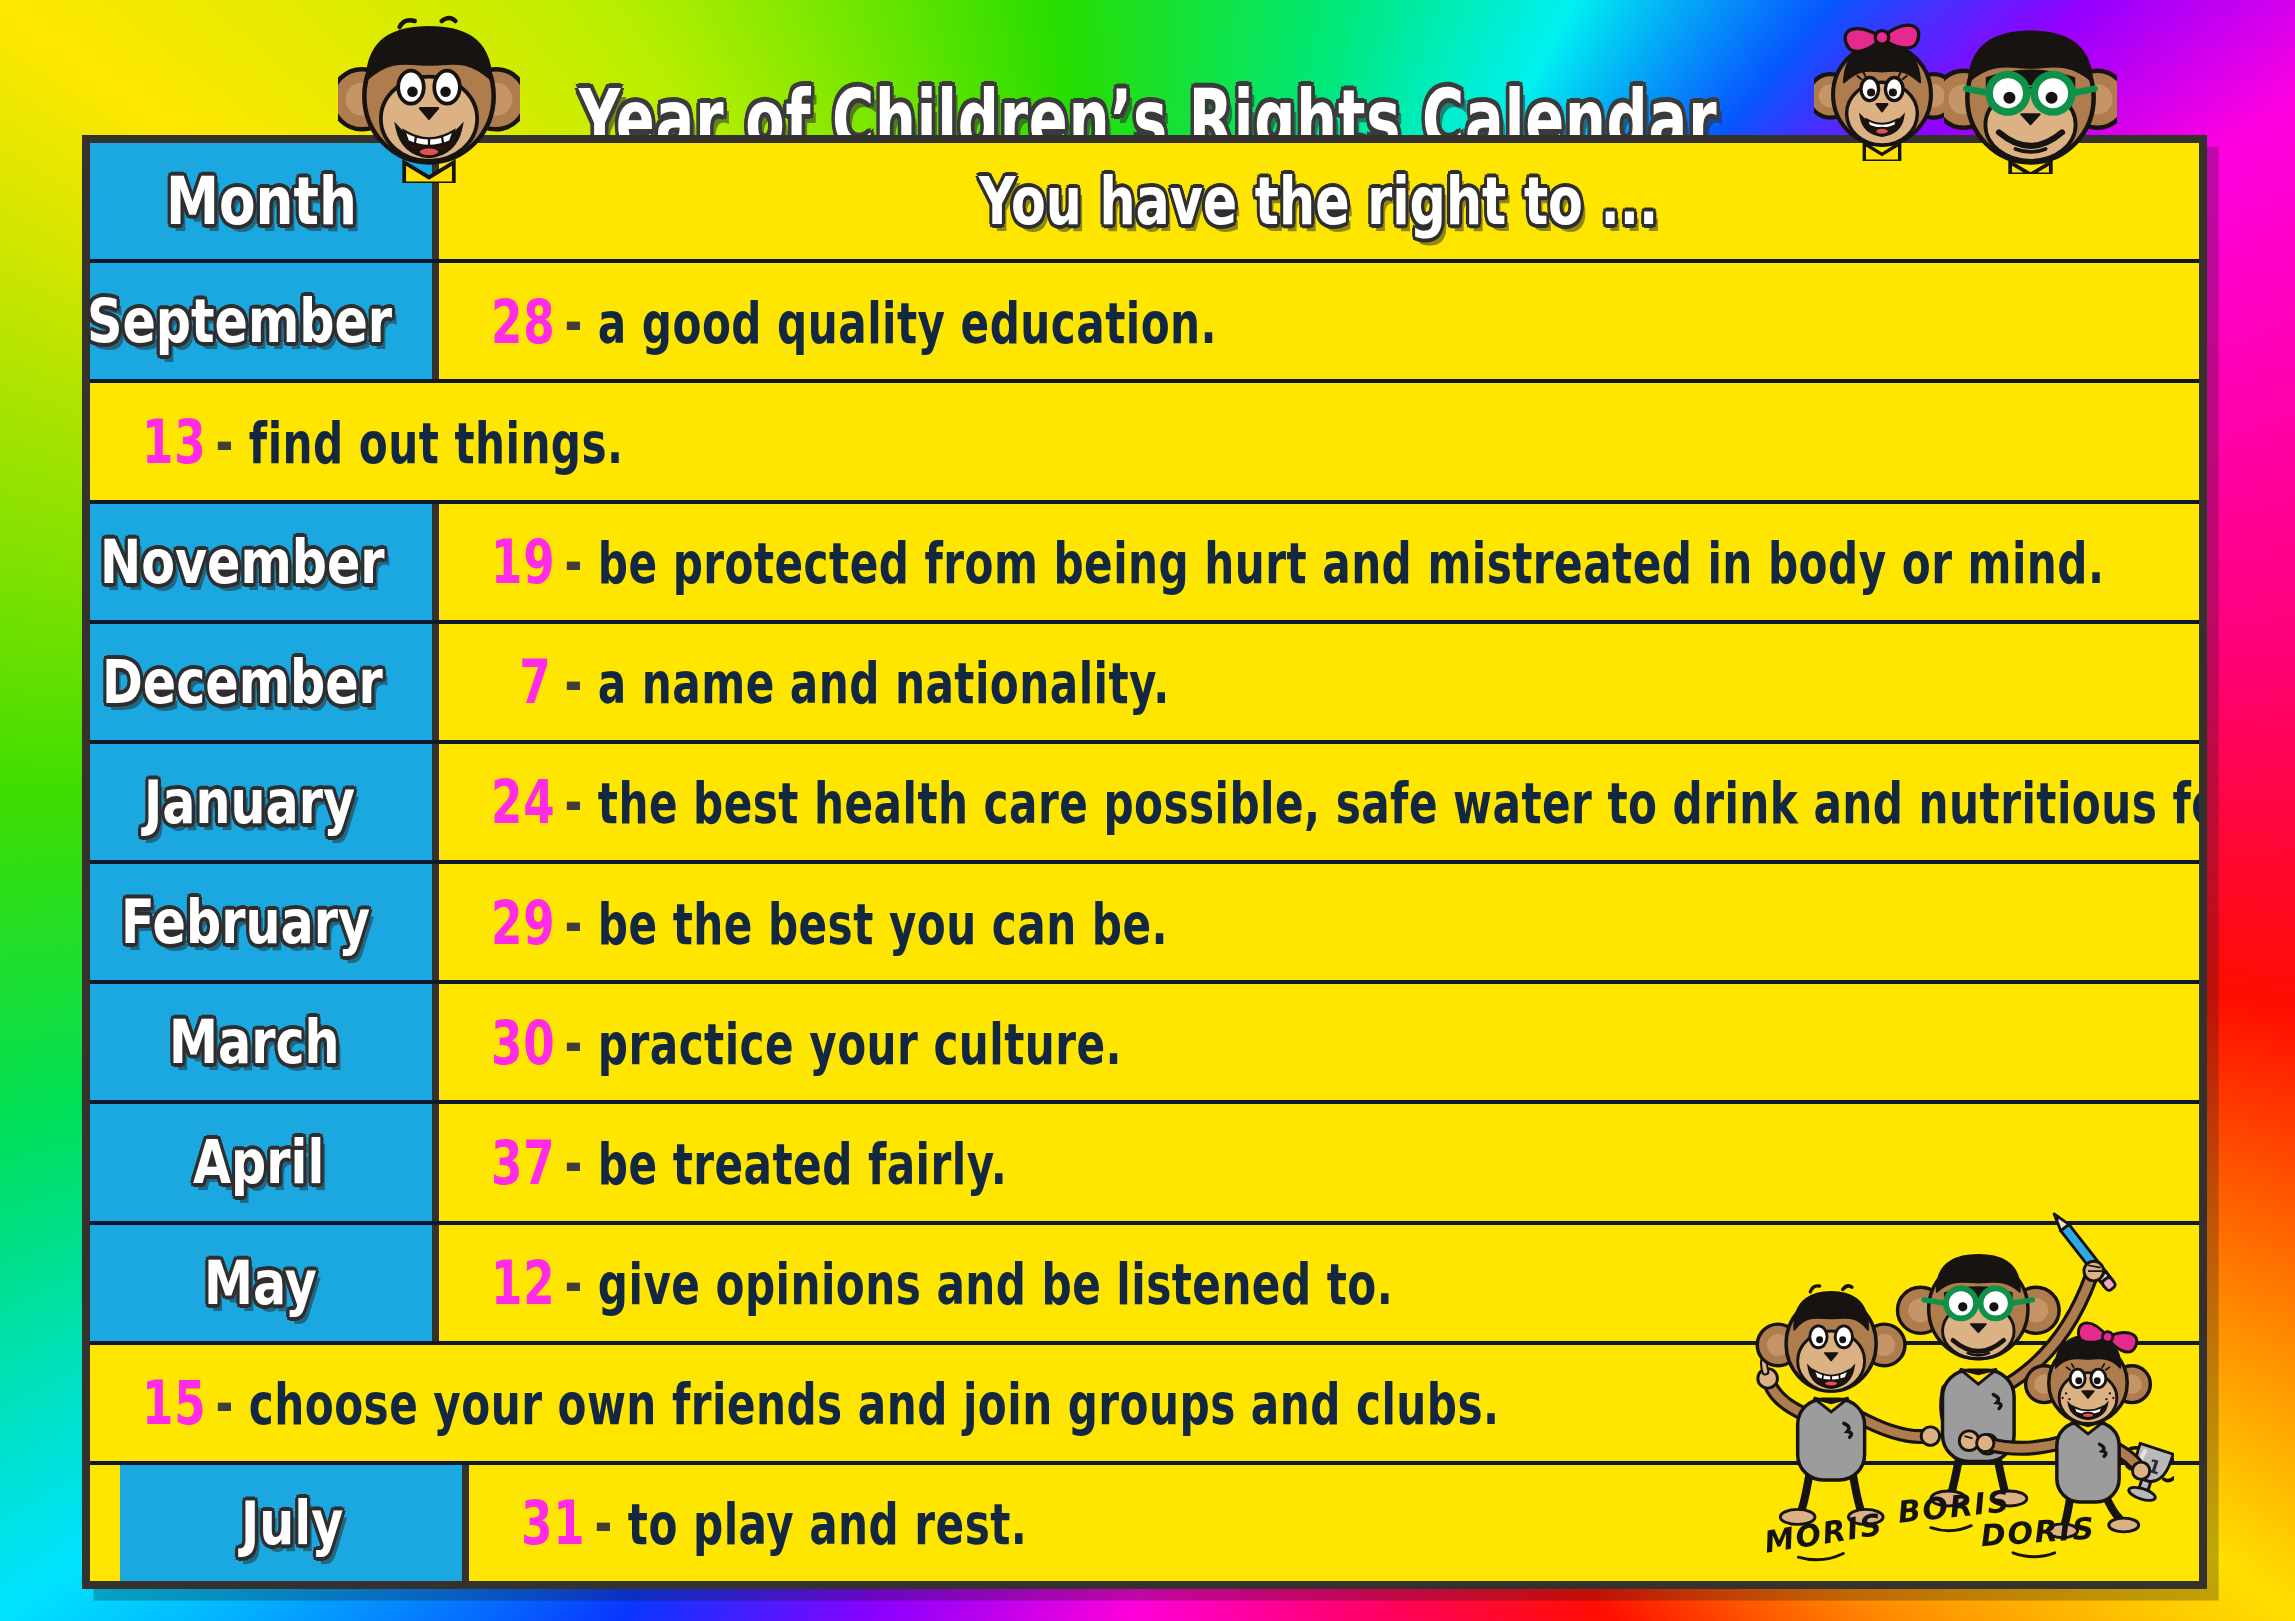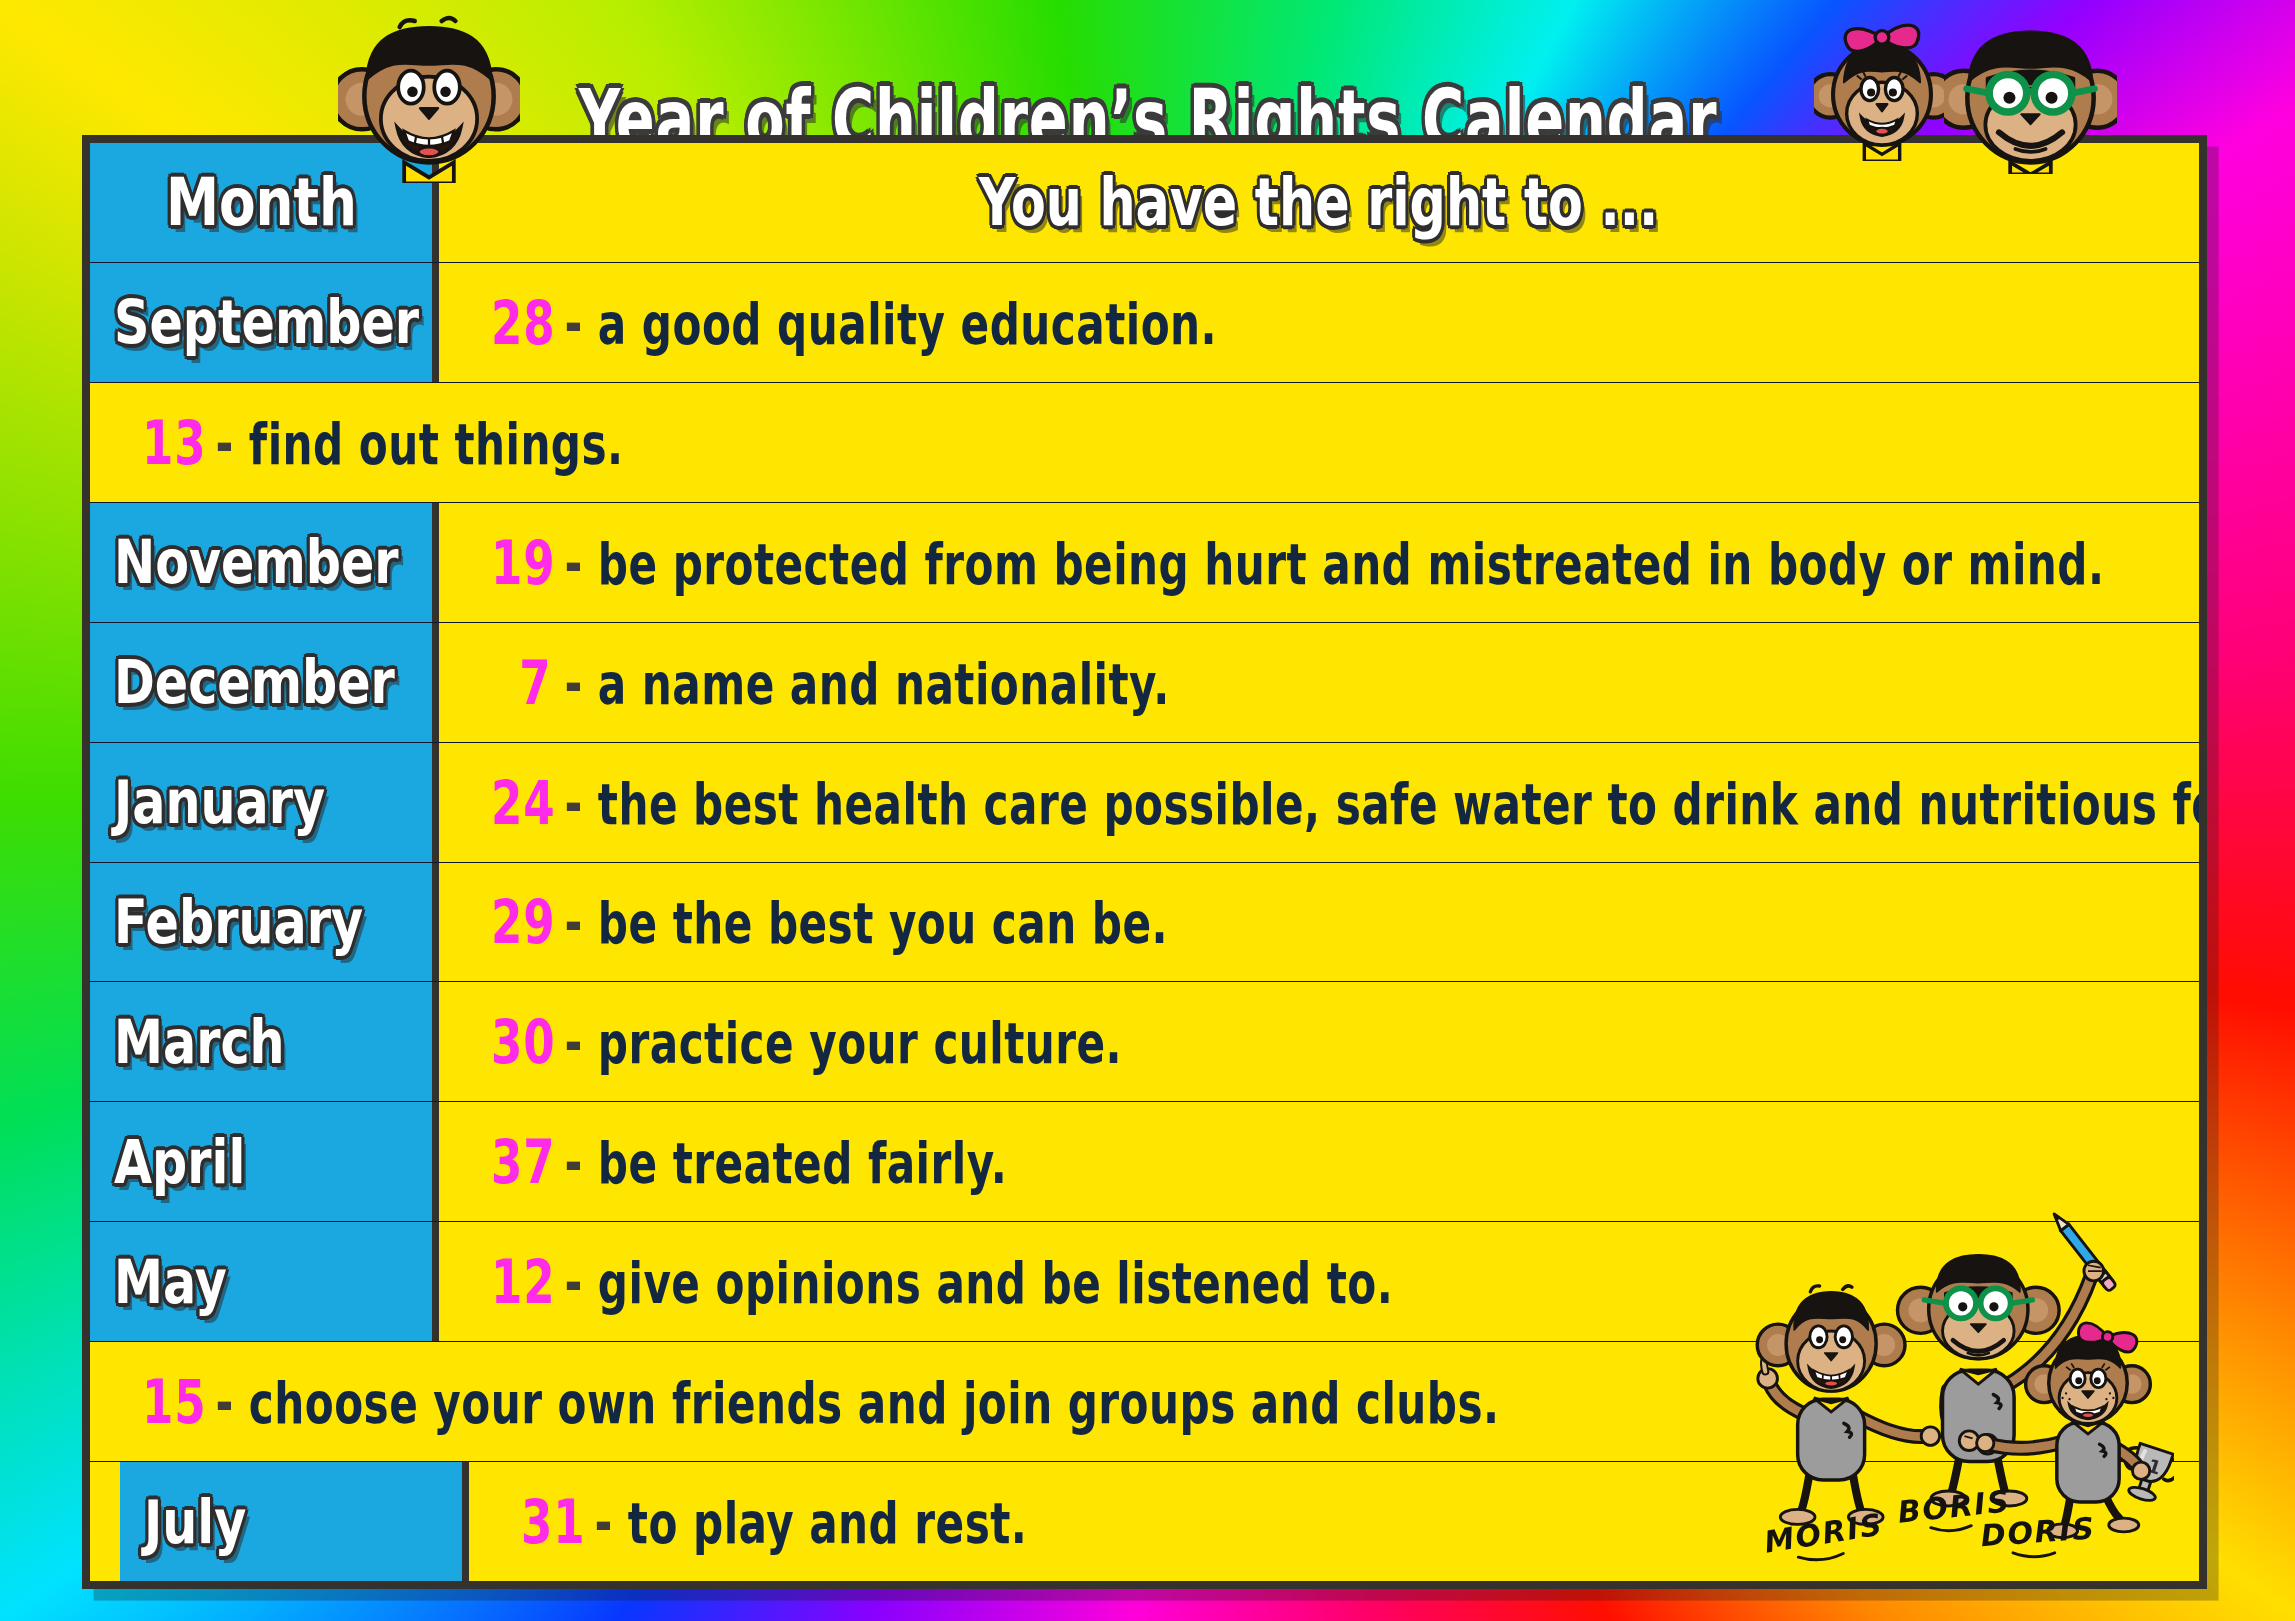--- a/index.html
+++ b/index.html
@@ -34,26 +34,26 @@
   .calendar-table{
     position:absolute;left:82px;top:135px;
     width:2125px;height:1454px;
     box-sizing:border-box;
     border:8px solid #35322d;
     background:#ffe600;
     box-shadow:11.6px 11.6px 0 rgba(25,25,25,0.28);
     display:flex;flex-direction:column;
     z-index:1;
   }
-  .t-row{flex:1;display:flex;border-bottom:1px solid #0f172a;min-height:0;}
+  .t-row{flex:1;display:flex;border-bottom:4px solid #0f172a;min-height:0;}
   .t-row:last-child{border-bottom:none;margin-left:30px;}
   .cell-month{
     width:349px;flex:none;box-sizing:border-box;
     background:#1ba7e0;border-right:7px solid #35322d;
-    display:flex;align-items:center;padding-left:24px;
+    display:flex;align-items:center;padding-left:24px;justify-content:center;
   }
   .t-row.header .cell-month{justify-content:center;padding-left:0;}
   .cell-right{
     flex:1;background:#ffe600;
     display:flex;align-items:center;padding-left:52px;box-sizing:border-box;
     overflow:hidden;
   }
   .t-row.header .cell-right{justify-content:center;padding-left:0;}
 
   .outline-txt{

